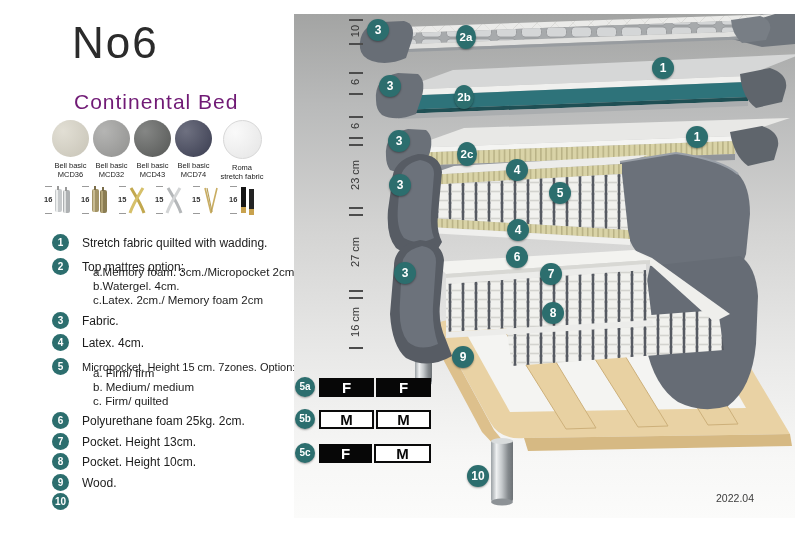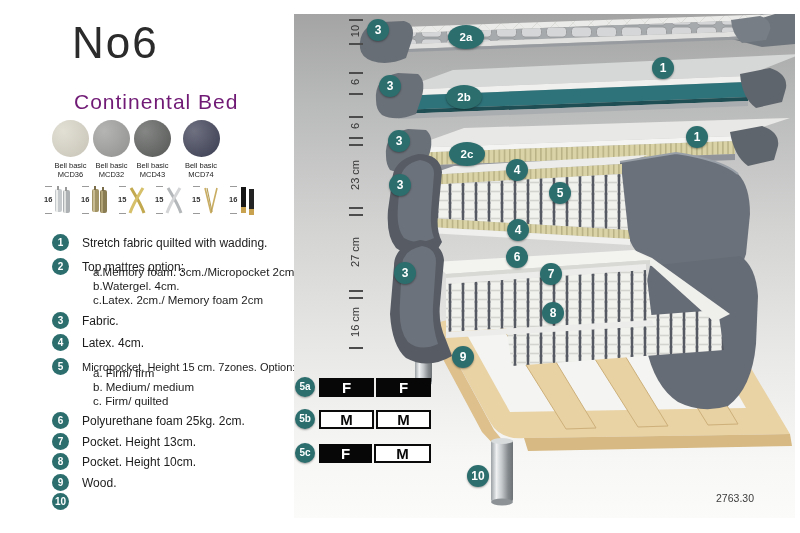--- a/index.html
+++ b/index.html
@@ -28,21 +28,21 @@
   
   .panel{position:absolute;left:294px;top:14px;width:501px;height:504px;overflow:hidden;
          background:linear-gradient(180deg,#a3a4a3 0%,#b9baba 18%,#d3d3d2 42%,#e9e9e8 68%,#f7f7f6 88%,#fbfbfa 100%);}
   .panel svg{position:absolute;left:0;top:0;}
   .tick{position:absolute;left:55px;width:14px;height:1.5px;background:#4c4c4c;}
   .slabel{position:absolute;left:32px;width:60px;height:14px;text-align:center;
           font-size:11px;color:#353535;transform:rotate(-90deg);}
   .b{position:absolute;width:22px;height:22px;border-radius:50%;background:#2c6e6e;color:#fff;
      font-size:12px;font-weight:bold;line-height:22px;text-align:center;
      transform:translate(-50%,-50%);box-shadow:0 1px 2px rgba(0,0,0,.35);}
-  .b-lg{width:36px;height:24px;font-size:11.5px;line-height:24px;}
+  .b-lg{width:20px;height:24px;font-size:11.5px;line-height:24px;}
   .b-sm{width:20px;height:20px;font-size:10px;line-height:20px;}
   .fmbar{position:absolute;left:25px;width:112px;height:19px;display:flex;gap:2px;}
   .fmcell{flex:1;text-align:center;font-weight:700;font-size:15px;line-height:19px;box-sizing:border-box;}
   .fm-dark{background:#070707;color:#fff;}
   .fm-light{background:#fff;color:#0a0a0a;border:2px solid #0a0a0a;line-height:15px;}
   .version{position:absolute;left:400px;top:478px;width:60px;text-align:right;
            font-size:10.5px;color:#3c3c3c;}
 </style>
 </head>
 <body>
@@ -61,20 +61,24 @@
       <div class="c" style="background-color:#9c9c9a;"></div>
       <div class="t"><span>Bell basic</span><br><span>MCD32</span></div>
     </div>
     <div class="sw">
       <div class="c" style="background-color:#5c5e5c;"></div>
       <div class="t"><span>Bell basic</span><br><span>MCD43</span></div>
     </div>
     <div class="sw">
       <div class="c" style="background-color:#3e4156;"></div>
       <div class="t"><span>Bell basic</span><br><span>MCD74</span></div>
+    </div>
+    <div class="sw">
+      <div class="c" style="background-color:#f8f8f8;border:1px solid #d8d8d8;"></div>
+      <div class="t"><span>Roma</span><br><span>stretch fabric</span></div>
     </div>
   </div>
 
   <div class="legs">
     <div class="leg">
       <span class="numcol">
           <i class="dash"></i>
           <span class="n">16</span>
           <i class="dash"></i>
         </span>
@@ -354,15 +358,15 @@
     <div class="fmbar" style="top:396px">
       <div class="fmcell fm-light">M</div>
       <div class="fmcell fm-light">M</div>
     </div>
     <div class="b b-sm" style="left:11px;top:439px">5c</div>
     <div class="fmbar" style="top:430px">
       <div class="fmcell fm-dark">F</div>
       <div class="fmcell fm-light">M</div>
     </div>
 
-    <div class="version">2763.30</div>
+    <div class="version">2022.04</div>
   </div>
 </div>
 
 </body></html>

